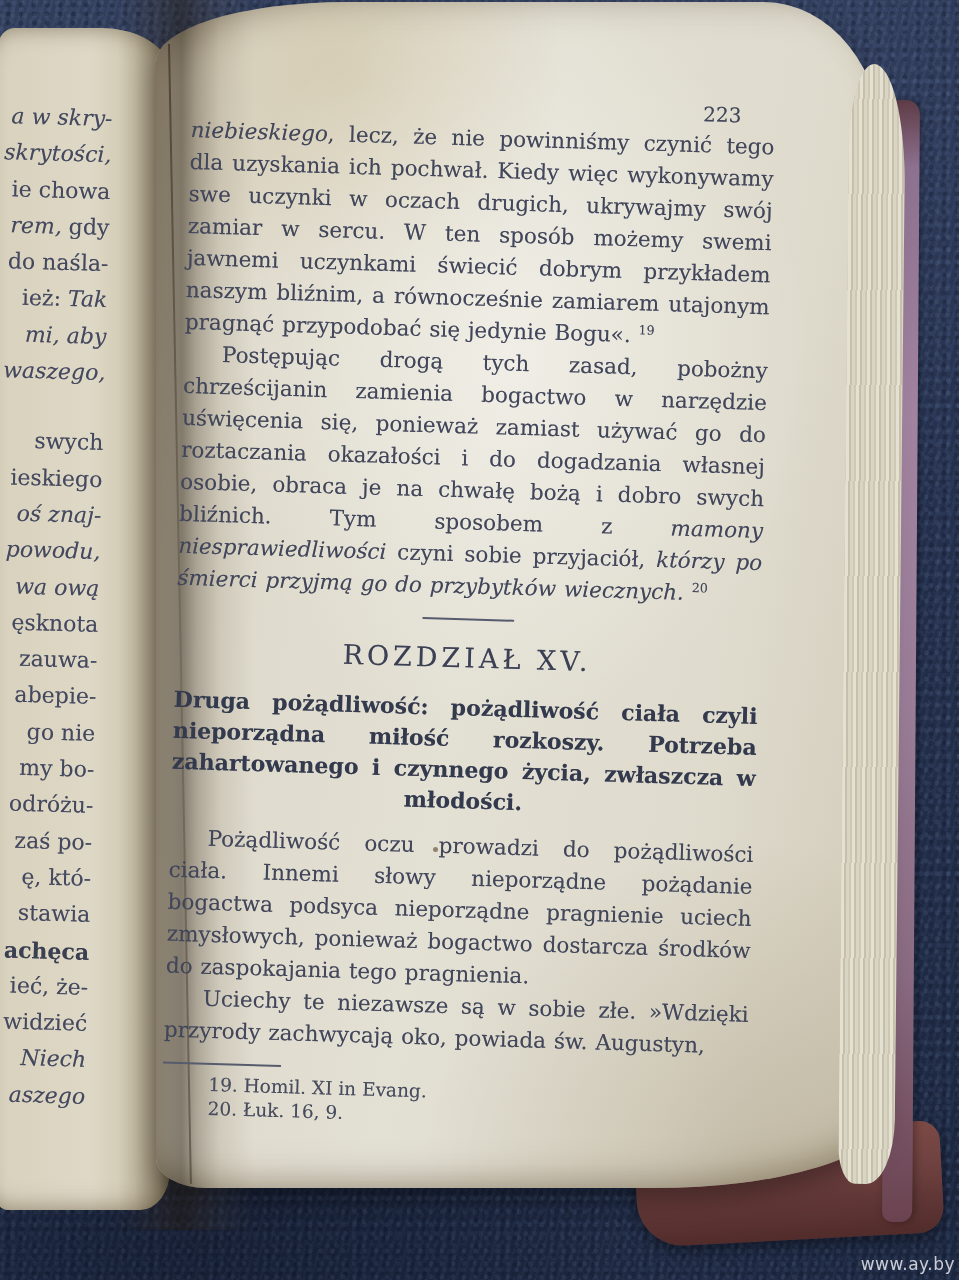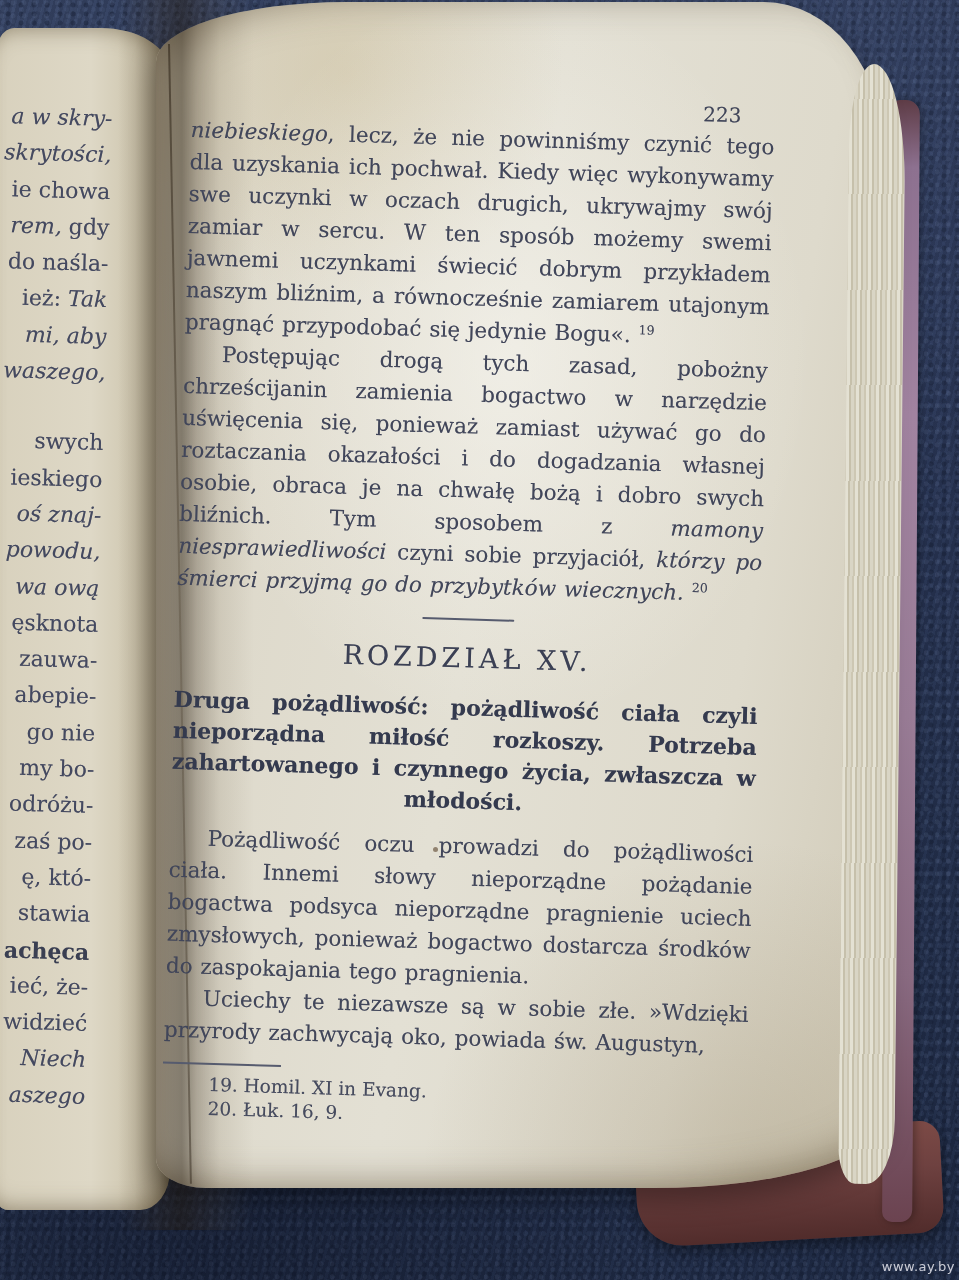--- a/index.html
+++ b/index.html
@@ -77,21 +77,21 @@
   .lp-text{position:absolute;left:0;top:98px;width:113px;z-index:10;
     color:#444960;transform:rotate(1.6deg);transform-origin:0 0;
     font-size:22px;line-height:36.3px;text-align:right;white-space:nowrap;
     text-shadow:0 0 0.5px rgba(60,62,85,0.4);}
   .lp-line{height:36.3px;}
   .lp-line.gap{margin-top:34px;}
   .lp-line em{font-style:italic;}
   .lp-line b{font-weight:bold;color:#3a3f52;}
 
   .watermark{position:absolute;right:4px;bottom:6px;z-index:20;
-    font-family:"DejaVu Sans",sans-serif;font-size:13px;color:rgba(232,232,238,0.85);
+    font-family:"DejaVu Sans",sans-serif;font-size:17px;color:rgba(232,232,238,0.85);
     letter-spacing:0.5px;}
 </style>
 </head>
 <body>
 
 <div class="stage">
   <div class="cover-corner"></div>
   <div class="cover-edge"></div>
   <div class="page-edges"></div>
   <div class="left-page"></div>

